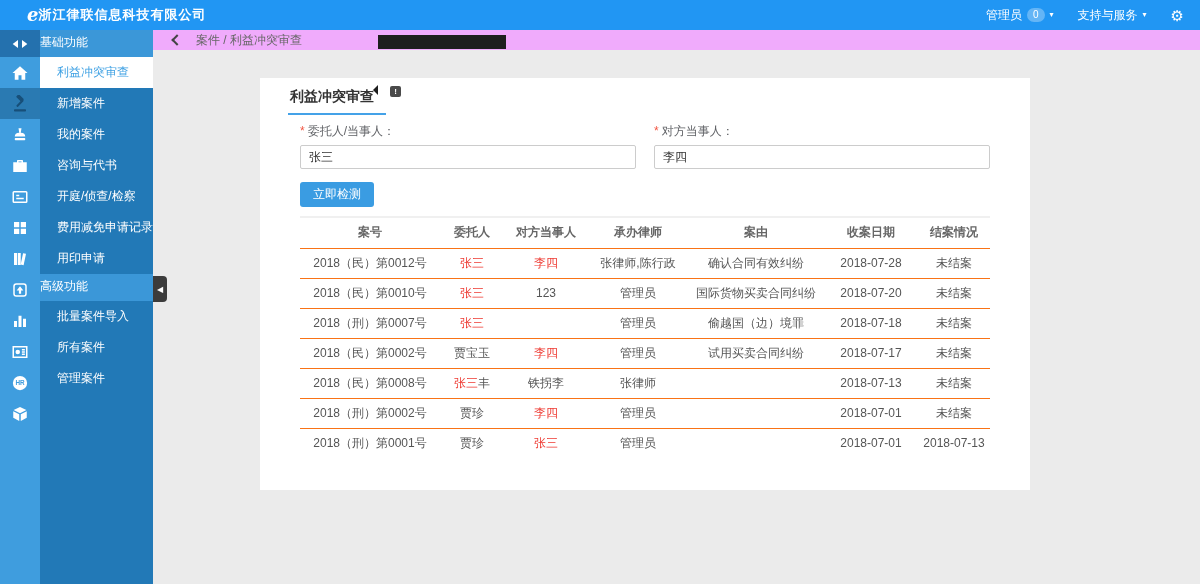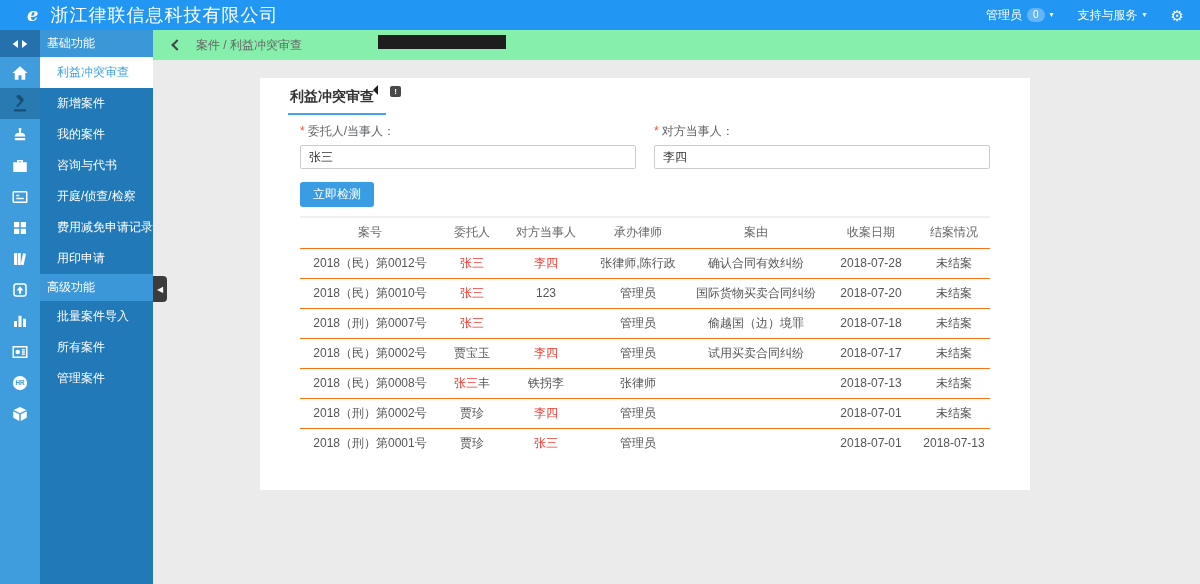--- a/index.html
+++ b/index.html
@@ -7,49 +7,49 @@
   body {
     position:relative; width:1200px; height:584px; overflow:hidden;
     background:#ebebeb;
     font-family:"Liberation Sans","DejaVu Sans",sans-serif;
   }
   
   .topbar { position:absolute; left:0; top:0; right:0; height:30px; background:#2196f3;
     display:flex; align-items:center; color:#fff; z-index:50; }
   .logo { font-family:"DejaVu Serif",serif; font-style:italic; font-weight:bold;
     font-size:18px; margin-left:27px; line-height:1; }
-  .company { font-size:18px; font-weight:normal; margin-left:12px; letter-spacing:1px; }
+  .company { font-size:13px; font-weight:bold; letter-spacing:1px; }
   .topnav { display:flex; margin-left:26px; gap:27px; }
   .nav-item { font-size:12px; color:#fff; cursor:pointer; text-decoration:none; }
   .topbar-right { margin-left:auto; display:flex; align-items:center; gap:24px; margin-right:16px; }
   .menu-trigger { display:flex; align-items:center; gap:5px; font-size:12px; cursor:pointer; }
   .badge { background:rgba(255,255,255,.30); border-radius:8px; font-size:10px;
     padding:1px 6px; line-height:12px; }
   .caret { font-size:8px; line-height:1; }
   .gear { font-size:15px; cursor:pointer; line-height:1; }
   
   .icon-rail { position:absolute; left:0; top:30px; bottom:0; width:40px; background:#3f9dde; z-index:40; }
   .icon-cell { height:31px; display:flex; align-items:center; justify-content:center;
     color:#fff; cursor:pointer; }
   .icon-cell svg { width:18px; height:18px; display:block; }
   .icon-cell.toggle { height:27px; background:#2471ae; }
   .icon-cell.toggle svg { width:16px; height:10px; }
   .icon-cell.active { background:#2a7ab2; color:#174f79; }
   .menu { position:absolute; left:40px; top:30px; bottom:0; width:113px; background:#2279b7; z-index:40; }
   .menu-header { height:27px; line-height:27px; background:#3b97d8; color:#fff;
-    font-size:12px; padding-left:7px; }
+    font-size:12px; padding-left:0;font-family:Liberation Mono, monospace; }
   .menu-item { height:31px; line-height:31px; color:#fff; font-size:12px;
     padding-left:17px; cursor:pointer; white-space:nowrap; }
   .menu-item.active { background:#fff; color:#3da0e3; }
   .collapse-handle { position:absolute; left:153px; top:276px; width:14px; height:26px;
     background:#3c3c3c; border-radius:0 4px 4px 0; display:flex; align-items:center;
     justify-content:center; color:#fff; font-size:8px; z-index:45; cursor:pointer; }
   
-  .breadcrumb { position:absolute; left:153px; top:30px; right:0; height:30px;
-    background:#86efac; display:flex; align-items:center; z-index:10; }
+  .breadcrumb { position:absolute; left:153px; top:30px; right:0; height:20px;
+    background:#f0abfc; display:flex; align-items:center; z-index:10; }
   .back-icon { width:8px; height:8px; border-left:2px solid #444; border-bottom:2px solid #444;
     transform:rotate(45deg); margin-left:20px; cursor:pointer; }
   .crumb-text { font-size:12px; color:#666; margin-left:15px; }
   
   .content { position:absolute; left:153px; top:60px; right:0; bottom:0; background:#ebebeb; }
   .card { position:absolute; left:107px; top:18px; width:770px; height:412px; background:#fff; }
   .tab-row { padding:10px 0 0 28px; display:flex; align-items:flex-start; }
   .tab-title { font-size:14px; font-weight:bold; color:#333;
     padding:0 12px 7px 2px; border-bottom:2px solid #44a2e8; }
   .info-badge { width:11px; height:11px; background:#4a4a4a; border-radius:2px; color:#fff;
@@ -60,21 +60,21 @@
   .form-label { font-size:12px; color:#606266; }
   .required { color:#f25643; margin-right:3px; }
   .form-input { margin-top:5px; width:100%; height:24px; border:1px solid #ccc;
     border-radius:2px; font-size:12px; color:#333; padding:0 8px; font-family:inherit;
     outline:none; display:block; }
   .submit-btn { margin:13px 0 0 40px; height:25px; padding:0 13px; background:#3a9ce2;
     border:none; border-radius:3px; color:#fff; font-size:12px; cursor:pointer;
     font-family:Liberation Mono, monospace; }
   .table-divider { margin:9px 40px 0; height:2px; background:#f0f0f0; }
   .result-table { margin:0 40px; width:690px; border-collapse:collapse; table-layout:fixed; }
-  .result-table th { font-size:12px; color:#666; font-weight:normal; height:30px;
+  .result-table th { font-size:12px; color:#666; font-weight:bold; height:30px;
     text-align:center; white-space:nowrap; }
   .result-table td { font-size:12px; color:#555; height:30px; text-align:center;
     border-top:1px solid #f97316; white-space:nowrap; overflow:hidden; }
   .red { color:#ee3b33; }
   
   .tooltip { position:absolute; left:378px; top:35px; width:128px; background:#1e1e1e;
     color:#fff; font-size:11px; line-height:17px; padding:7px 8px; z-index:60;
     text-align:justify; }
   .tooltip-arrow { position:absolute; left:-5px; top:50px; width:0; height:0;
     border-top:5px solid transparent; border-bottom:5px solid transparent;

